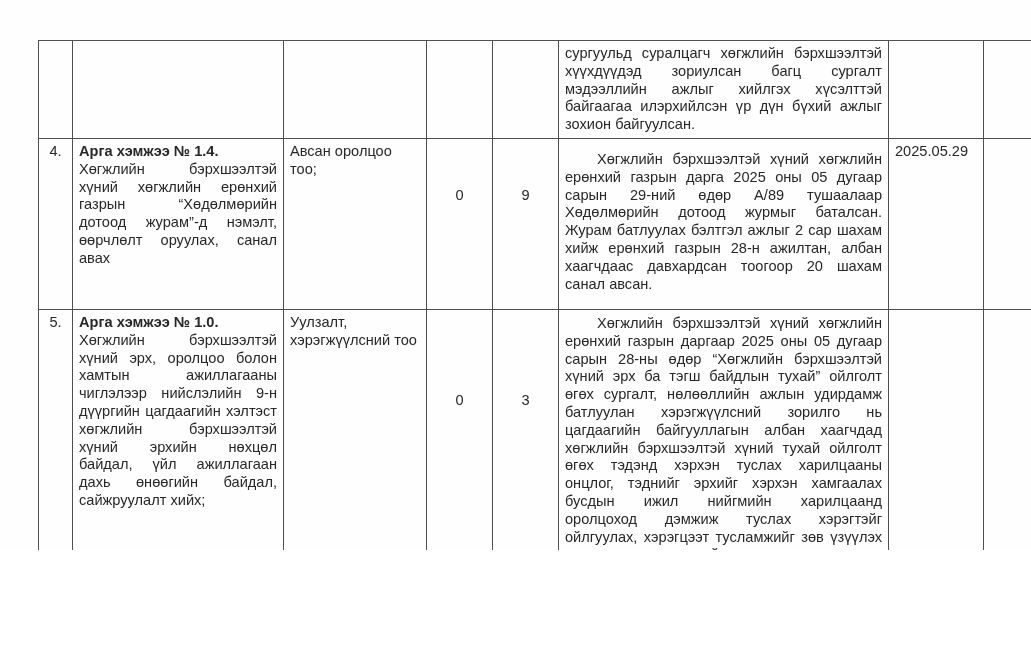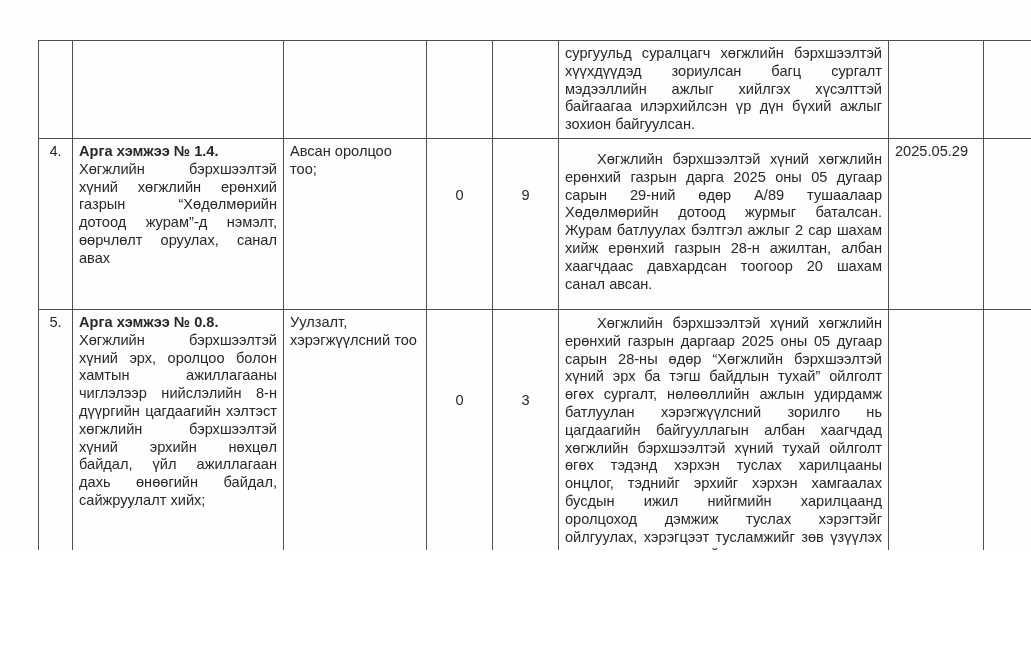--- a/index.html
+++ b/index.html
@@ -145,22 +145,22 @@
         <td class="cell-result">
           <div class="para-indent">Хөгжлийн бэрхшээлтэй хүний хөгжлийн ерөнхий газрын дарга 2025 оны 05 дугаар сарын 29-ний өдөр А/89 тушаалаар Хөдөлмөрийн дотоод журмыг баталсан. Журам батлуулах бэлтгэл ажлыг 2 сар шахам хийж ерөнхий газрын 28-н ажилтан, албан хаагчдаас давхардсан тоогоор 20 шахам санал авсан.</div>
         </td>
         <td class="cell-date">2025.05.29</td>
         <td></td>
       </tr>
 
       <tr class="row-c">
         <td class="cell-no">5.</td>
         <td class="cell-activity">
-          <div class="activity-title">Арга хэмжээ № 0.8.</div>
-          <div class="activity-body">Хөгжлийн бэрхшээлтэй хүний эрх, оролцоо болон хамтын ажиллагааны чиглэлээр нийслэлийн 8-н дүүргийн цагдаагийн хэлтэст хөгжлийн бэрхшээлтэй хүний эрхийн нөхцөл байдал, үйл ажиллагаан дахь өнөөгийн байдал, сайжруулалт хийх;</div>
+          <div class="activity-title">Арга хэмжээ № 1.0.</div>
+          <div class="activity-body">Хөгжлийн бэрхшээлтэй хүний эрх, оролцоо болон хамтын ажиллагааны чиглэлээр нийслэлийн 9-н дүүргийн цагдаагийн хэлтэст хөгжлийн бэрхшээлтэй хүний эрхийн нөхцөл байдал, үйл ажиллагаан дахь өнөөгийн байдал, сайжруулалт хийх;</div>
         </td>
         <td class="cell-indicator">Уулзалт, хэрэгжүүлсний тоо</td>
         <td class="cell-val">0</td>
         <td class="cell-val">3</td>
         <td class="cell-result">
           <div class="para-indent">Хөгжлийн бэрхшээлтэй хүний хөгжлийн ерөнхий газрын даргаар 2025 оны 05 дугаар сарын 28-ны өдөр “Хөгжлийн бэрхшээлтэй хүний эрх ба тэгш байдлын тухай” ойлголт өгөх сургалт, нөлөөллийн ажлын удирдамж батлуулан хэрэгжүүлсний зорилго нь цагдаагийн байгууллагын албан хаагчдад хөгжлийн бэрхшээлтэй хүний тухай ойлголт өгөх тэдэнд хэрхэн туслах харилцааны онцлог, тэднийг эрхийг хэрхэн хамгаалах бусдын ижил нийгмийн харилцаанд оролцоход дэмжиж туслах хэрэгтэйг ойлгуулах, хэрэгцээт тусламжийг зөв үзүүлэх сургалт нөлөөллийн ажлын зорилго байсан.Энэ сургалт нөлөөллийн ажлыг Тамгын газар, Бодлогын хэрэгжилтийн газрын мэргэжилтнүүд хамтран зохион байгуулсан.</div>
           <div class="para-indent">Чингэлтэй дүүргийн харилцаанд газрын I</div>
         </td>
         <td class="cell-date"></td>
         <td></td>

